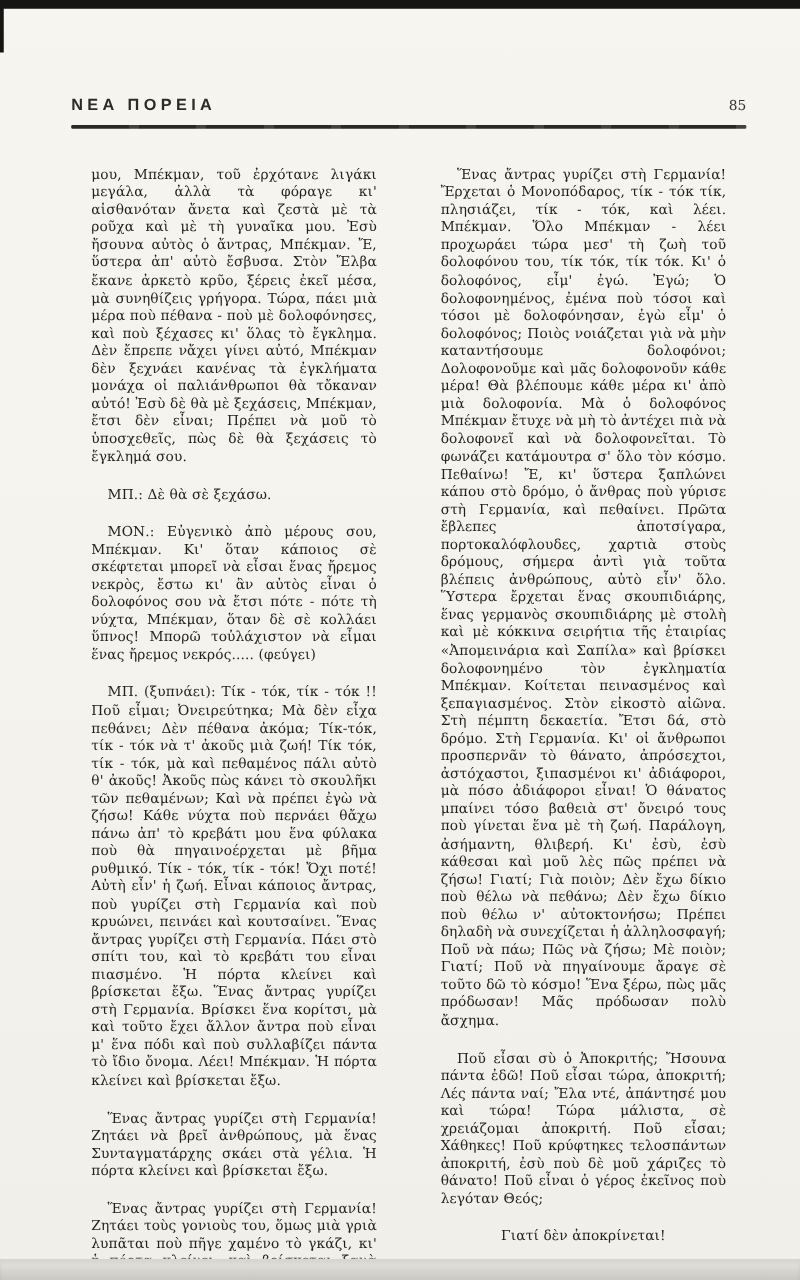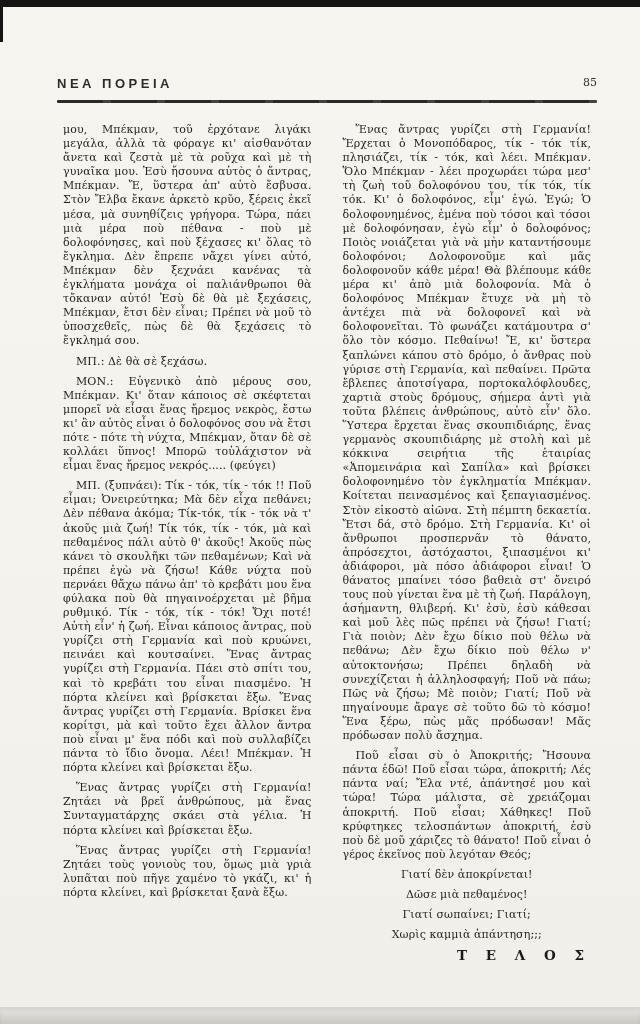--- a/index.html
+++ b/index.html
@@ -25,21 +25,21 @@
     position: absolute; top: 0; left: 0; width: 3px; height: 42px;
     background: #161514;
   }
   .edge-bottom {
     position: absolute; left: 0; right: 0; bottom: 0; height: 17px;
     background: linear-gradient(180deg, #e9e8e4 0%, #d6d5d0 55%, #c9c8c3 100%);
     box-shadow: inset 0 3px 3px rgba(60,58,52,0.10);
   }
   .header {
     position: absolute; top: 76px; left: 57px; right: 43px;
-    display: flex; justify-content: space-between; align-items: flex-start;
+    display: flex; justify-content: space-between; align-items: flex-end;
   }
   .journal-title {
     font-family: "Liberation Sans", sans-serif;
     font-weight: 700;
     font-size: 13px;
     letter-spacing: 3.5px;
     color: #2c2b28;
   }
   .page-number {
     font-size: 11px;
@@ -58,21 +58,21 @@
   }
   .col {
     flex: 1 1 0;
     min-width: 0;
     text-align: justify;
     font-size: 11px;
     line-height: 14.1px;
     letter-spacing: 0.1px;
     color: #221f1b;
   }
-  .col p { margin: 6px; text-indent: 13px; }
+  .col p { margin: 16px; text-indent: 13px; }
   .col p.noindent { text-indent: 0; }
   .short-line { text-indent: 0 !important; text-align: center; }
   .end-mark {
     margin-top: 13px;
     text-align: right;
     font-weight: 700;
     font-size: 13.5px;
     letter-spacing: 7px;
     text-indent: 0 !important;
     color: #1d1b18;

